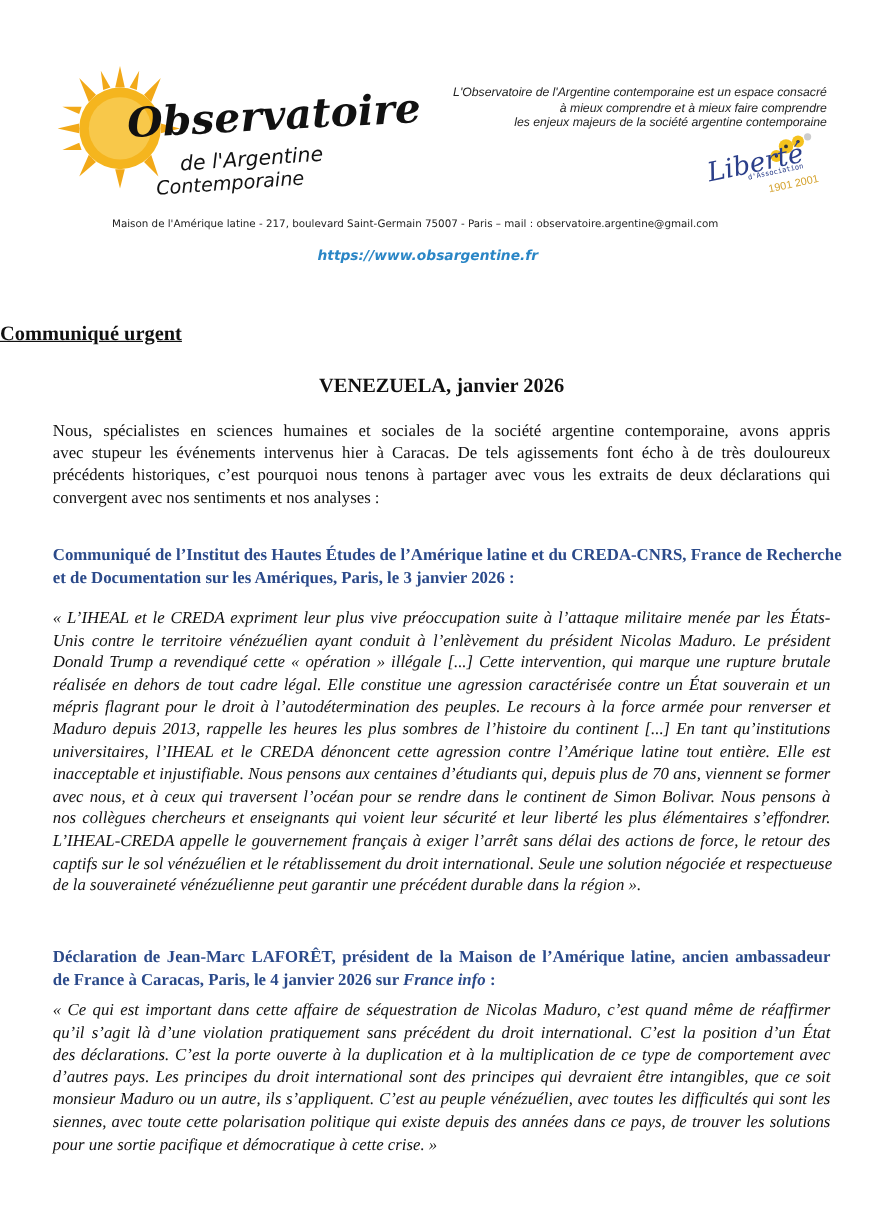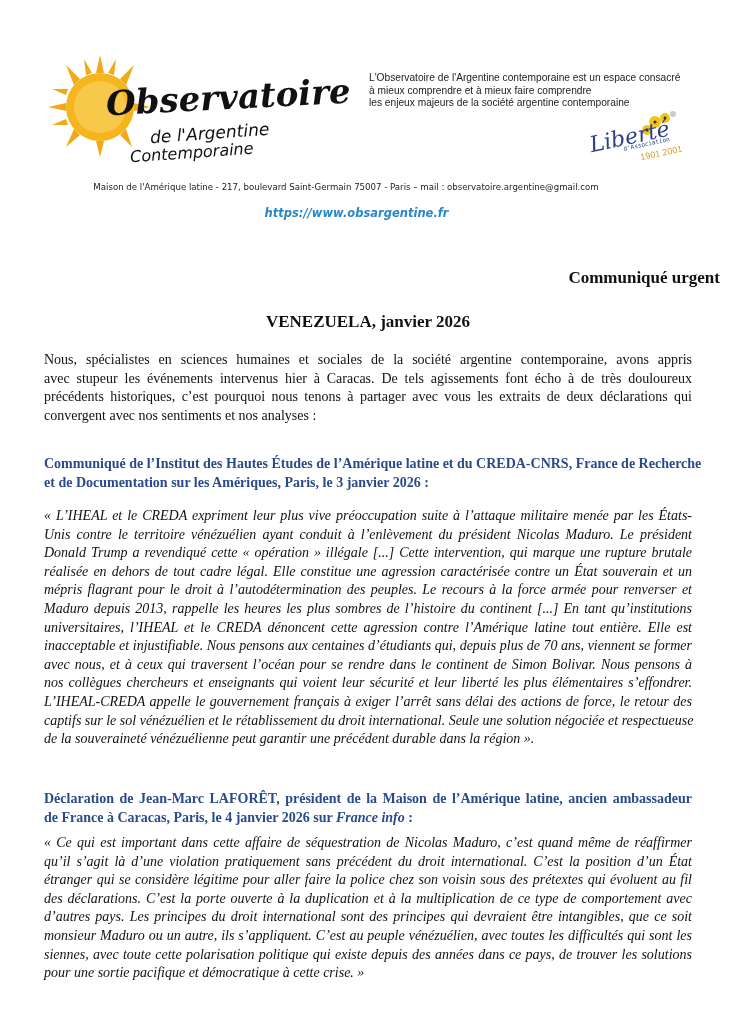--- a/index.html
+++ b/index.html
@@ -6,32 +6,32 @@
   body { width: 736px; height: 1024px; position: relative; overflow: hidden; color: #1a1a1a; }
 
   .header { position: absolute; left: 0; top: 0; width: 736px; height: 230px; }
 
   .logo { position: absolute; left: 48px; top: 55px; width: 240px; height: 115px; }
   .logo svg { position: absolute; left: 0; top: 0; }
   .logo-main { position: absolute; left: 58px; top: 22px; font-family: "DejaVu Serif", serif; font-size: 34px; font-weight: bold; color: #111; letter-spacing: 0px; font-style: italic; transform: rotate(-3deg); }
   .logo-sub1 { position: absolute; left: 102px; top: 68px; font-family: "DejaVu Sans", sans-serif; font-size: 17px; color: #111; font-style: italic; transform: rotate(-4deg); }
   .logo-sub2 { position: absolute; left: 82px; top: 88px; font-family: "DejaVu Sans", sans-serif; font-size: 16px; color: #111; font-style: italic; transform: rotate(-4deg); }
 
-  .tagline { position: absolute; right: 47px; top: 72px; width: 320px; text-align: left; font-family: "Liberation Sans", sans-serif; font-size: 10.2px; line-height: 12.5px; color: #222; }
+  .tagline { position: absolute; right: 47px; top: 72px; width: 320px; text-align: right; font-family: "Liberation Sans", sans-serif; font-style: italic; font-size: 10.2px; line-height: 12.5px; color: #222; }
   .tagline div { white-space: nowrap; }
 
   .liberte { position: absolute; left: 585px; top: 110px; width: 100px; height: 60px; }
   .liberte-word { position: absolute; left: 4px; top: 14px; font-family: "DejaVu Serif", serif; font-style: italic; font-size: 22px; color: #2b3f8a; transform: rotate(-12deg); }
   .liberte-assoc { position: absolute; left: 38px; top: 30px; font-family: "DejaVu Sans Mono", monospace; font-size: 6px; color: #2b3f8a; transform: rotate(-12deg); }
   .liberte-year { position: absolute; left: 55px; top: 38px; font-family: "Liberation Sans", sans-serif; font-size: 9px; color: #d4a12a; transform: rotate(-12deg); }
 
   .address { position: absolute; left: 0; width: 692px; top: 182px; text-align: center; font-family: "DejaVu Sans", sans-serif; font-size: 8.6px; color: #222; white-space: nowrap; }
   .site-link { position: absolute; left: 0; width: 713px; top: 206px; text-align: center; font-family: "DejaVu Sans", sans-serif; font-size: 11.5px; font-weight: bold; font-style: italic; color: #2a86c6; text-decoration: none; }
 
-  .title { position: absolute; left: 0; width: 720px; top: 268px; text-align: right; font-family: "Liberation Serif", serif; font-weight: bold; font-size: 17px; color: #111; }
+  .title { position: absolute; left: 0; width: 720px; top: 268px; text-align: left; font-family: "Liberation Serif", serif; font-weight: bold; font-size: 17px; text-decoration: underline; color: #111; }
   .subtitle { position: absolute; left: 0; width: 736px; top: 312px; text-align: center; font-family: "Liberation Serif", serif; font-weight: bold; font-size: 17px; color: #111; }
 
   .para { position: absolute; left: 44px; width: 648px; font-family: "Liberation Serif", serif; font-size: 14px; line-height: 18.6px; text-align: justify; color: #111; }
   .intro { top: 351px; font-weight: normal; }
   .heading { font-weight: bold; color: #2b4a8a; text-align: left; }
   .h1 { top: 455px; }
   .q1 { top: 507px; font-style: italic; }
   .h2 { top: 790px; }
   .q2 { top: 834px; font-style: italic; }
   .line { display: block; text-align: justify; text-align-last: justify; white-space: nowrap; }
@@ -124,19 +124,18 @@
   </div>
 
 <div class="para heading h2">
   <span class="line">Déclaration de Jean-Marc LAFORÊT, président de la Maison de l’Amérique latine, ancien ambassadeur</span>
   <span class="line last"><span>de France à Caracas, Paris, le 4 janvier 2026 sur </span><i>France info</i><span> :</span></span>
 </div>
 
 <div class="para q2" id="q2">
     <span class="line">« Ce qui est important dans cette affaire de séquestration de Nicolas Maduro, c’est quand même de réaffirmer</span>
     <span class="line">qu’il s’agit là d’une violation pratiquement sans précédent du droit international. C’est la position d’un État</span>
-    <span class="line">étranger qui se considère légitime pour aller faire la police chez son voisin sous des prétextes qui évoluent au fil</span>
     <span class="line">des déclarations. C’est la porte ouverte à la duplication et à la multiplication de ce type de comportement avec</span>
     <span class="line">d’autres pays. Les principes du droit international sont des principes qui devraient être intangibles, que ce soit</span>
     <span class="line">monsieur Maduro ou un autre, ils s’appliquent. C’est au peuple vénézuélien, avec toutes les difficultés qui sont les</span>
     <span class="line">siennes, avec toute cette polarisation politique qui existe depuis des années dans ce pays, de trouver les solutions</span>
     <span class="line last">pour une sortie pacifique et démocratique à cette crise. »</span>
   </div>
 
 </body></html>

